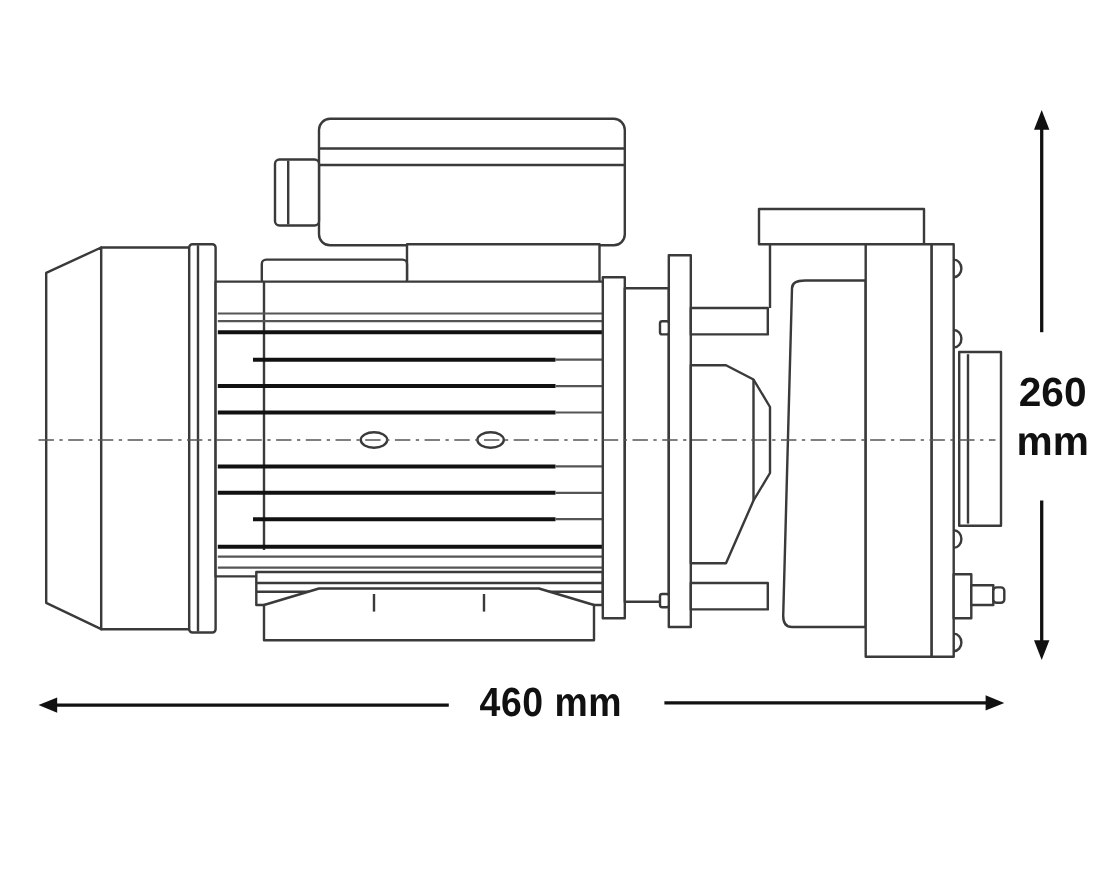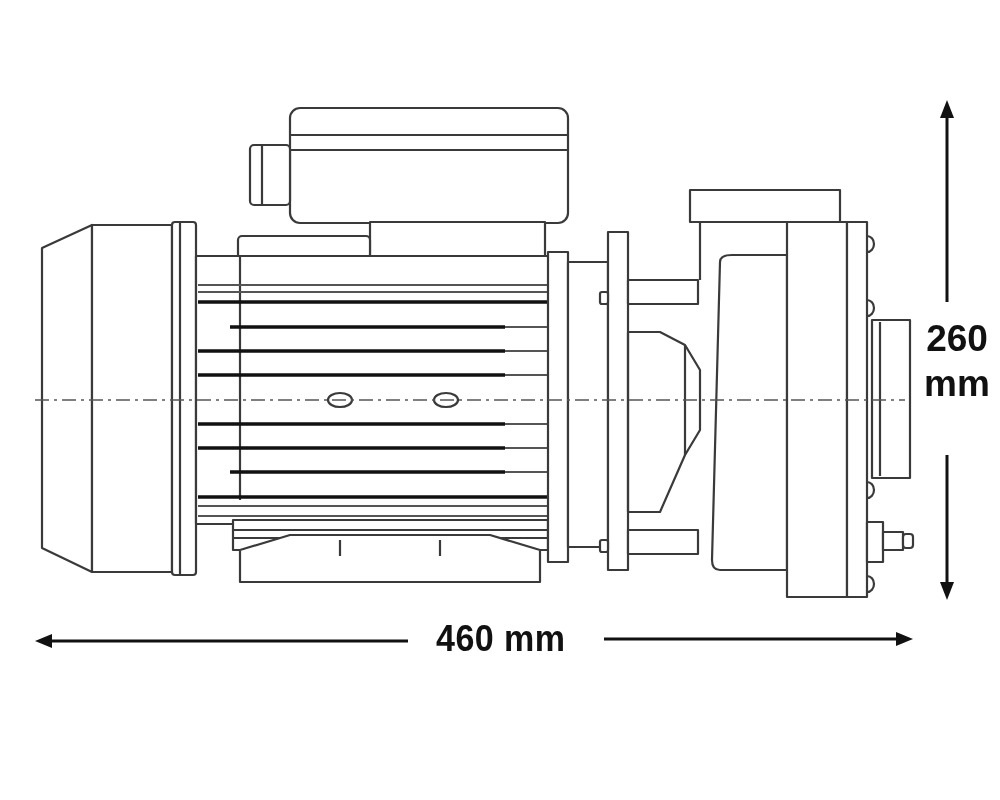--- a/index.html
+++ b/index.html
@@ -7,21 +7,21 @@
     #drawing { position: absolute; left: 0; top: 0; width: 1000px; height: 800px; }
     .ln { fill: #ffffff; stroke: #3a3a3a; stroke-width: 2.2; stroke-linejoin: round; }
     .ln-n { fill: none; stroke: #3a3a3a; stroke-width: 2.2; stroke-linejoin: round; }
     .fin { stroke: #111111; stroke-width: 3.6; }
     .fin-thin { stroke: #555555; stroke-width: 2; }
     .center { stroke: #555555; stroke-width: 1.4; stroke-dasharray: 14 5 3 5; fill: none; }
     .dim { stroke: #111111; stroke-width: 3; fill: none; }
     .dim-head { fill: #111111; stroke: none; }
     .label { position: absolute; font-weight: bold; color: #111111; font-family: "Liberation Sans", sans-serif; line-height: 1; }
     #width-label { left: 436px; top: 620px; font-size: 37px; transform: scaleX(0.92); transform-origin: left top; letter-spacing: 0.5px; }
-    #height-label { left: 918px; top: 320px; font-size: 37px; text-align: center; width: 78px; }
+    #height-label { left: 918px; top: 338px; font-size: 37px; text-align: center; width: 78px; }
     #height-label span { display: block; }
     #height-label .unit { margin-top: 8px; }
   </style>
 </head>
 <body>
 
 <svg id="drawing" viewBox="0 0 1000 800" xmlns="http://www.w3.org/2000/svg">
 
   <g>
     <rect class="ln" x="290" y="108" width="278" height="115" rx="10"></rect>

